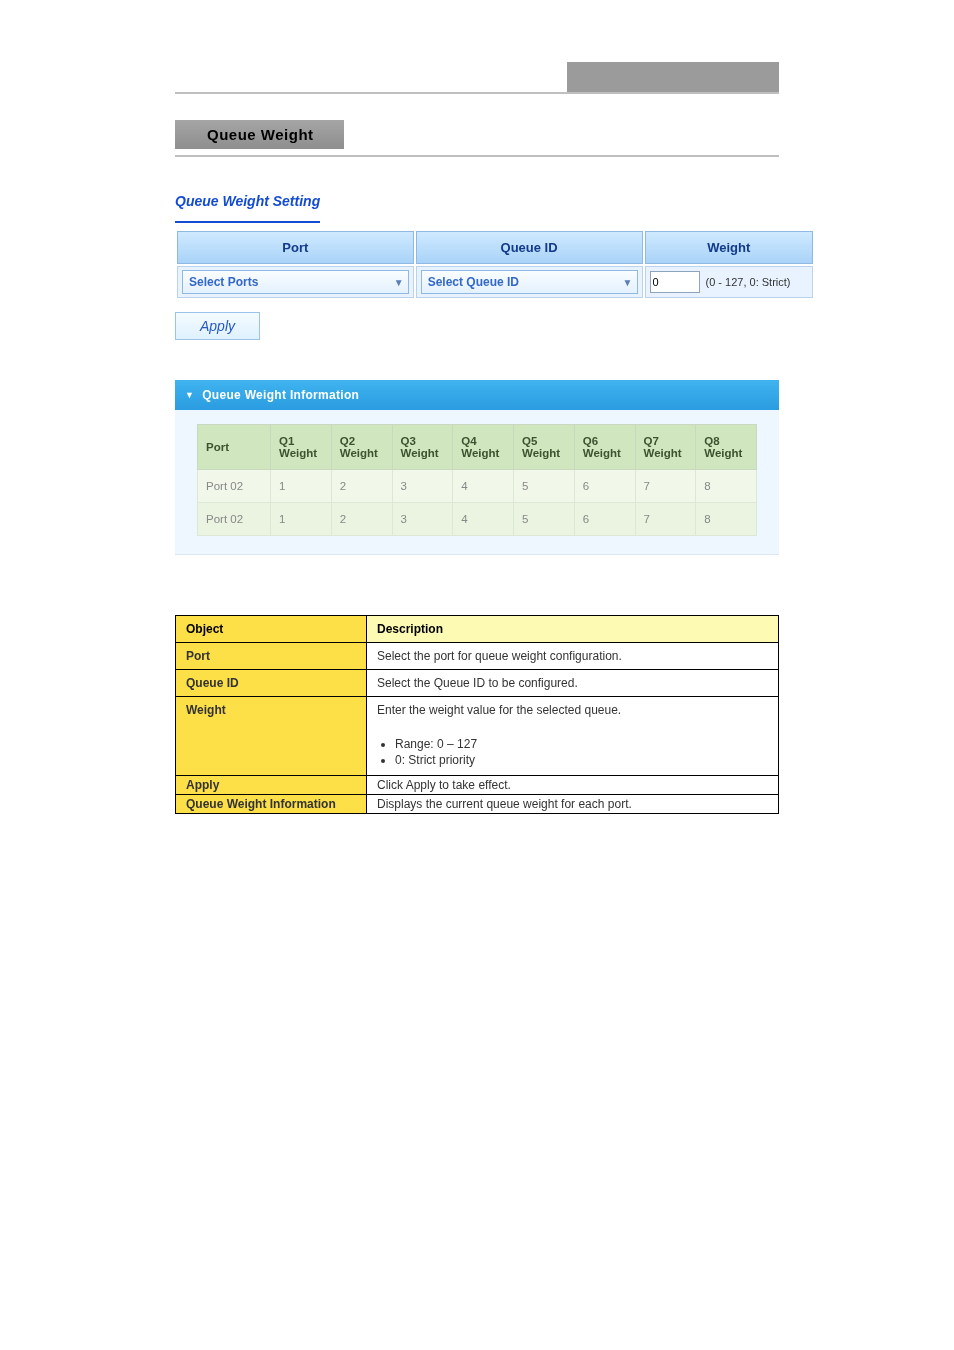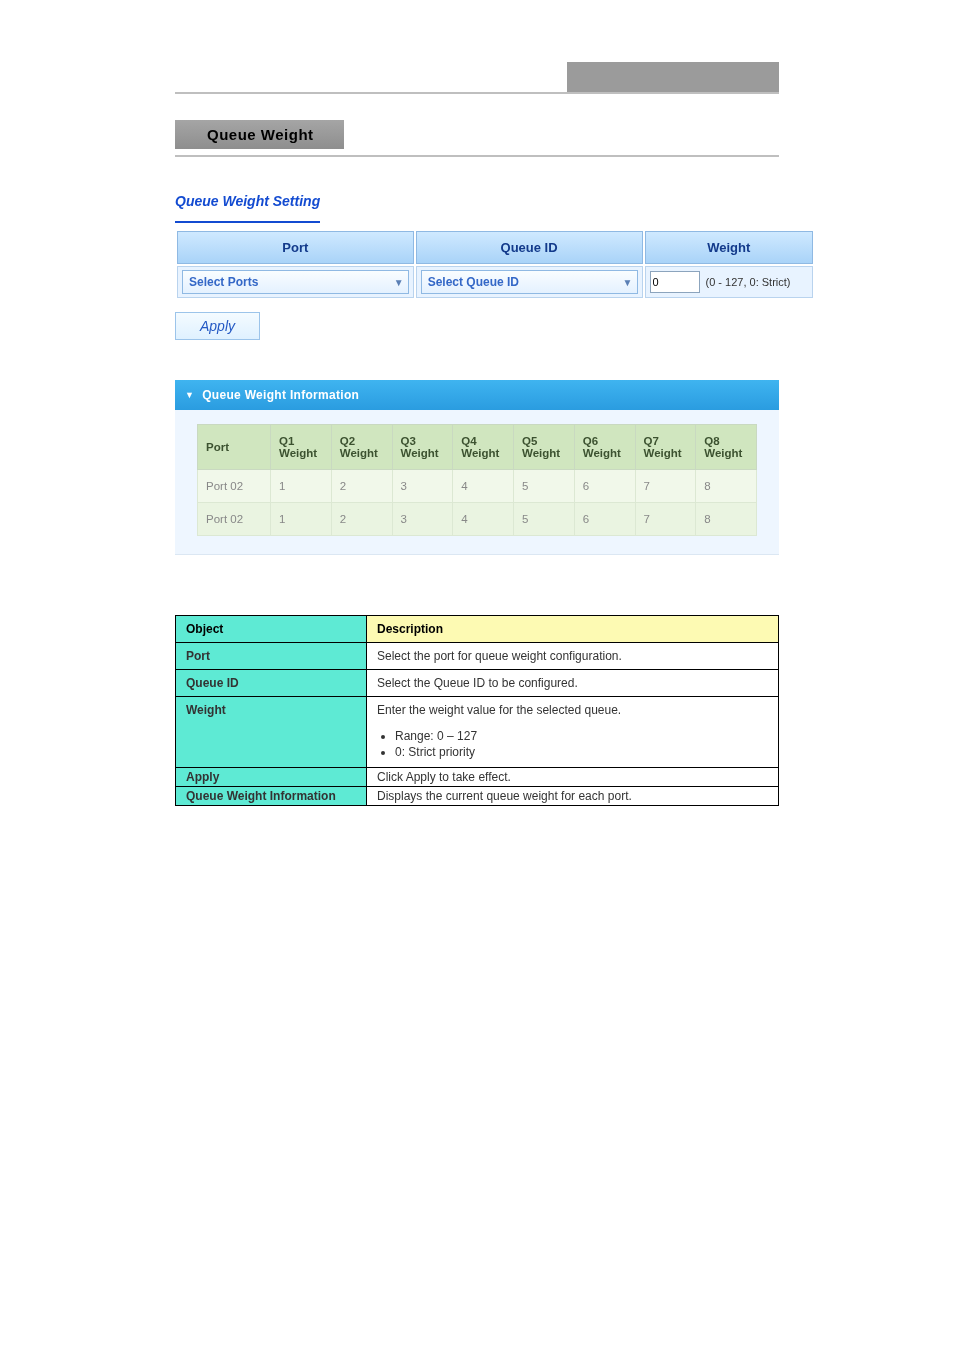--- a/index.html
+++ b/index.html
@@ -28,22 +28,22 @@
   .info-body{background:#eef6ff;padding:14px 22px 18px 22px;border-bottom:1px solid #dbe7f3}
   .grid-table{width:100%;border-collapse:collapse;table-layout:fixed}
   .grid-table th{background:#d0e6bf;color:#3c5230;font-weight:bold;font-size:11.5px;text-align:left;padding:10px 8px;border:1px solid #c9d9c1}
   .grid-table td{background:#f1f8ea;border:1px solid #dce8d3;padding:10px 8px;color:#888;font-size:11.5px}
   .grid-table tbody tr:nth-child(even) td{background:#eaf4e1}
   
   .desc-wrap{margin-top:60px}
   .desc-table{width:100%;border-collapse:collapse;border:1.5px solid #000}
   .desc-table th,.desc-table td{border:1.5px solid #000;padding:6px 10px;font-size:12px;text-align:left;vertical-align:top}
   .desc-table thead th{background:#fdfab3;color:#000;font-weight:bold}
-  .desc-table .obj{font-weight:bold;width:170px;background:#5eead4}
-  .desc-table ul{margin:12px 0 2px 18px;padding:0}
+  .desc-table .obj{font-weight:bold;width:170px;background:#fde047}
+  .desc-table ul{margin:20px 0 2px 18px;padding:0}
   .desc-table li{margin:2px 0}
   .spacer-row td{height:6px;padding:2px 10px}
   
 </style>
 </head>
 <body>
 <div class="page">
   <div class="gray-bar"></div>
   <div class="top-hr"></div>
 

